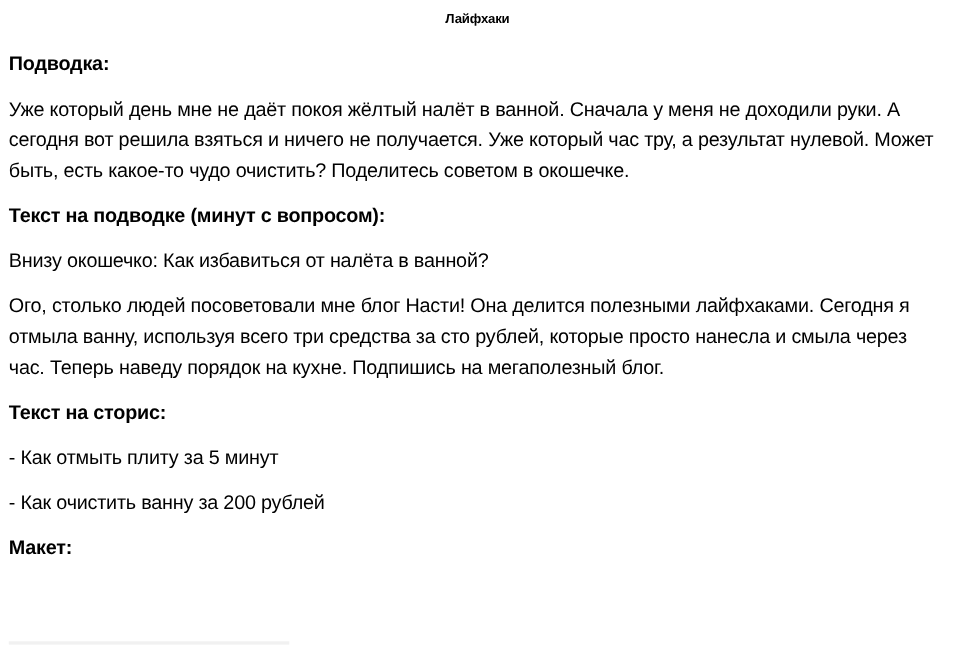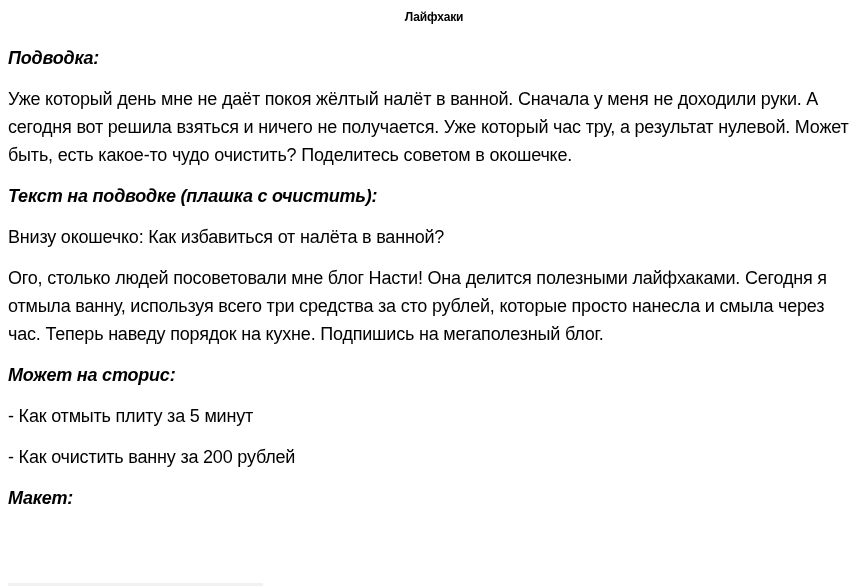--- a/index.html
+++ b/index.html
@@ -23,21 +23,20 @@
   }
   .doc-title {
     font-weight: bold;
     text-align: center;
     margin: 0 0 13px 0;
     font-size: 12px;
   }
   .doc-heading {
     font-weight: bold;
     margin: 0 0 13px 0;
-    font-style: italic;
   }
   .doc-para {
     margin: 0 0 13px 0;
   }
   .doc-line {
     margin: 0 0 13px 0;
   }
   .cropped-edge {
     position: absolute;
     left: 8px;
@@ -51,28 +50,28 @@
 <body>
 
 <div class="doc">
 
   <p class="doc-title">Лайфхаки</p>
 
   <p class="doc-heading">Подводка:</p>
 
   <p class="doc-para">Уже который день мне не даёт покоя жёлтый налёт в ванной. Сначала у меня не доходили руки. А сегодня вот решила взяться и ничего не получается. Уже который час тру, а результат нулевой. Может быть, есть какое-то чудо очистить? Поделитесь советом в окошечке.</p>
 
-  <p class="doc-heading">Текст на подводке (плашка с очистить):</p>
+  <p class="doc-heading">Текст на подводке (минут с вопросом):</p>
 
   <p class="doc-para">Внизу окошечко: Как избавиться от налёта в ванной?</p>
 
 
   <p class="doc-para">Ого, столько людей посоветовали мне блог Насти! Она делится полезными лайфхаками. Сегодня я отмыла ванну, используя всего три средства за сто рублей, которые просто нанесла и смыла через час. Теперь наведу порядок на кухне. Подпишись на мегаполезный блог.</p>
 
-  <p class="doc-heading">Может на сторис:</p>
+  <p class="doc-heading">Текст на сторис:</p>
 
   <p class="doc-line">- Как отмыть плиту за 5 минут</p>
 
   <p class="doc-line">- Как очистить ванну за 200 рублей</p>
 
 
   <p class="doc-heading">Макет:</p>
 
 </div>
 

